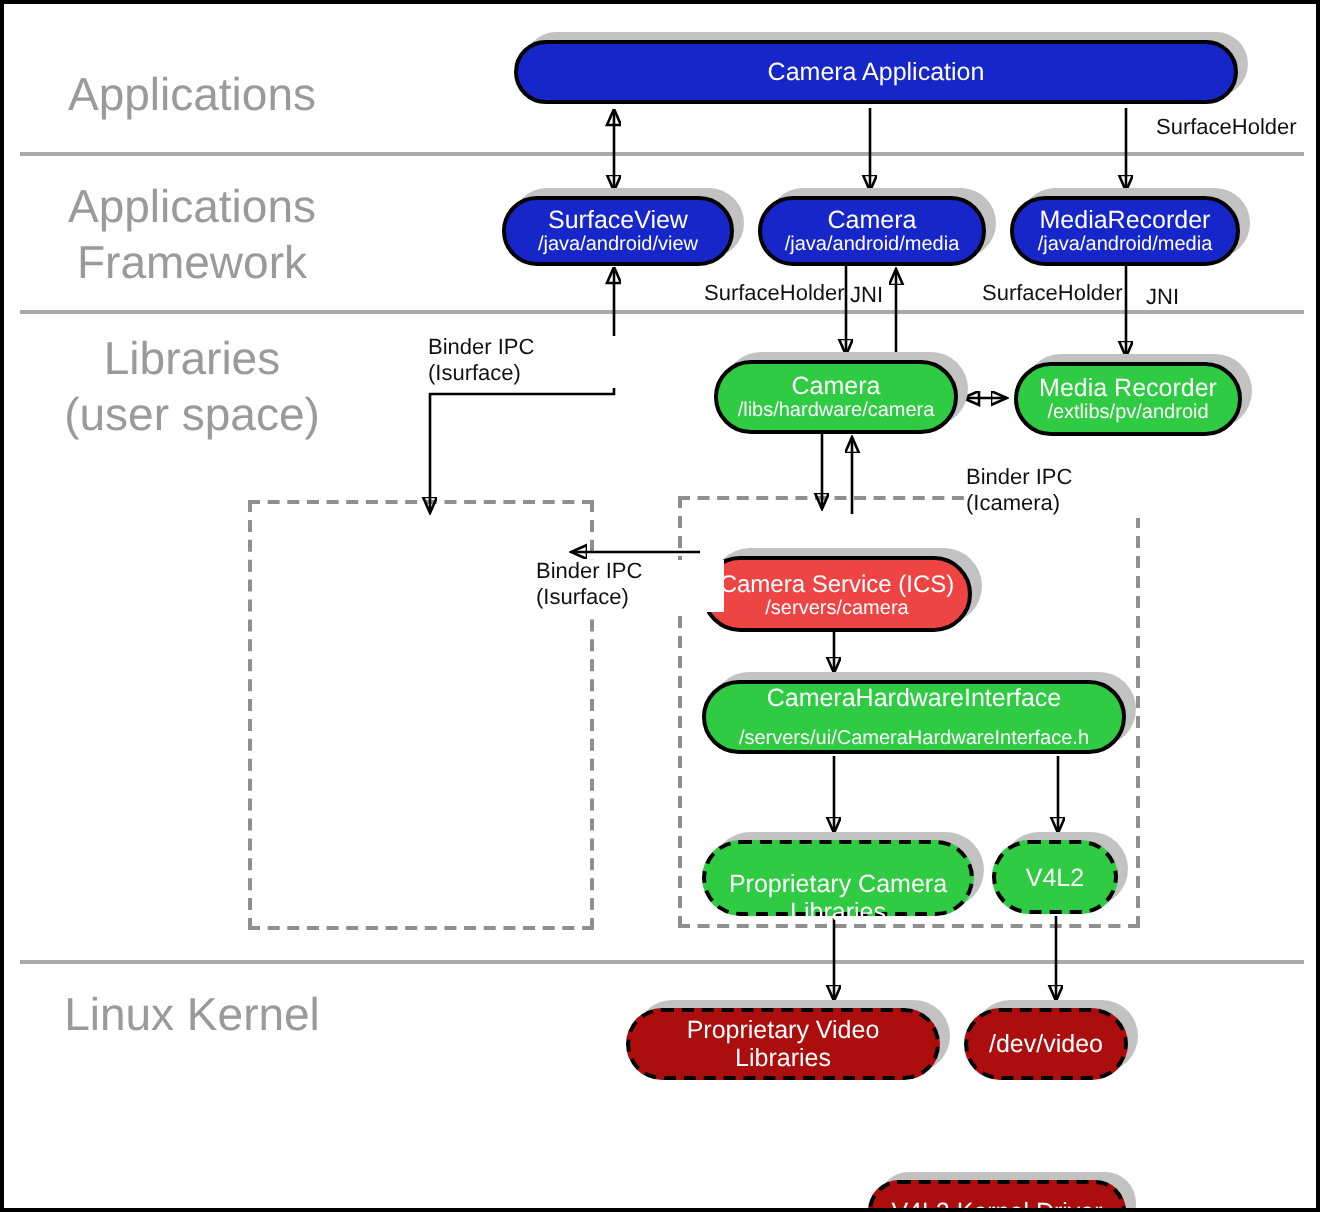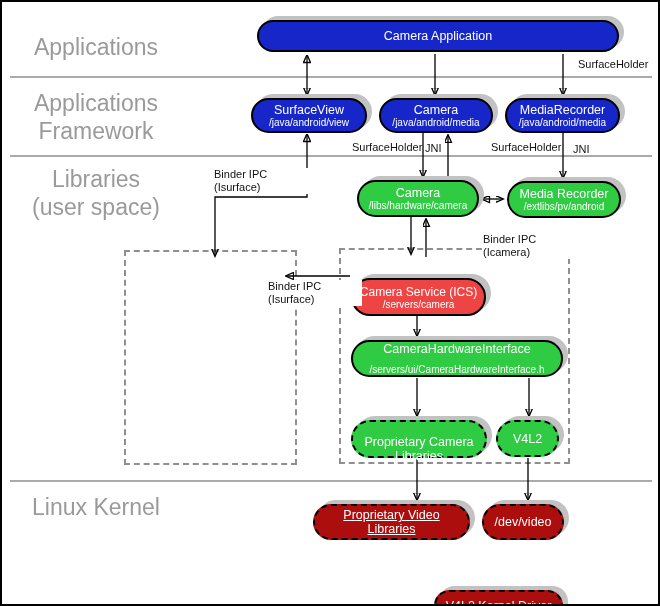--- a/index.html
+++ b/index.html
@@ -110,21 +110,21 @@
     <div class="s">/servers/ui/CameraHardwareInterface.h</div>
   </div>
   <div class="box dash" style="left: 349px; top: 418px; width: 136px; height: 38px; background: rgb(47, 203, 67);">
     <div class="t" style="width:118px;margin-top:20px;">Proprietary Camera Libraries</div>
   </div>
   <div class="box dash" style="left: 494px; top: 418px; width: 63px; height: 37px; background: rgb(47, 203, 67);">
     <div class="t">V4L2</div>
   </div>
 
   <div class="box dash" style="left: 311px; top: 502px; width: 157px; height: 36px; background: rgb(172, 14, 14);">
-    <div class="t" style="width:118px;text-decoration:underline;">Proprietary Video Libraries</div>
+    <div class="t" style="width:118px;">Proprietary Video Libraries</div>
   </div>
   <div class="box dash" style="left: 480px; top: 502px; width: 82px; height: 36px; background: rgb(172, 14, 14);">
     <div class="t">/dev/video</div>
   </div>
   <div class="box dash" style="left: 432px; top: 588px; width: 129px; height: 31px; background: rgb(172, 14, 14);">
     <div class="t">V4L2 Kernel Driver</div>
   </div>
 
   <div class="edge-label" style="left:576px;top:56px;">SurfaceHolder</div>
   <div class="edge-label" style="left:350px;top:139px;">SurfaceHolder</div>

